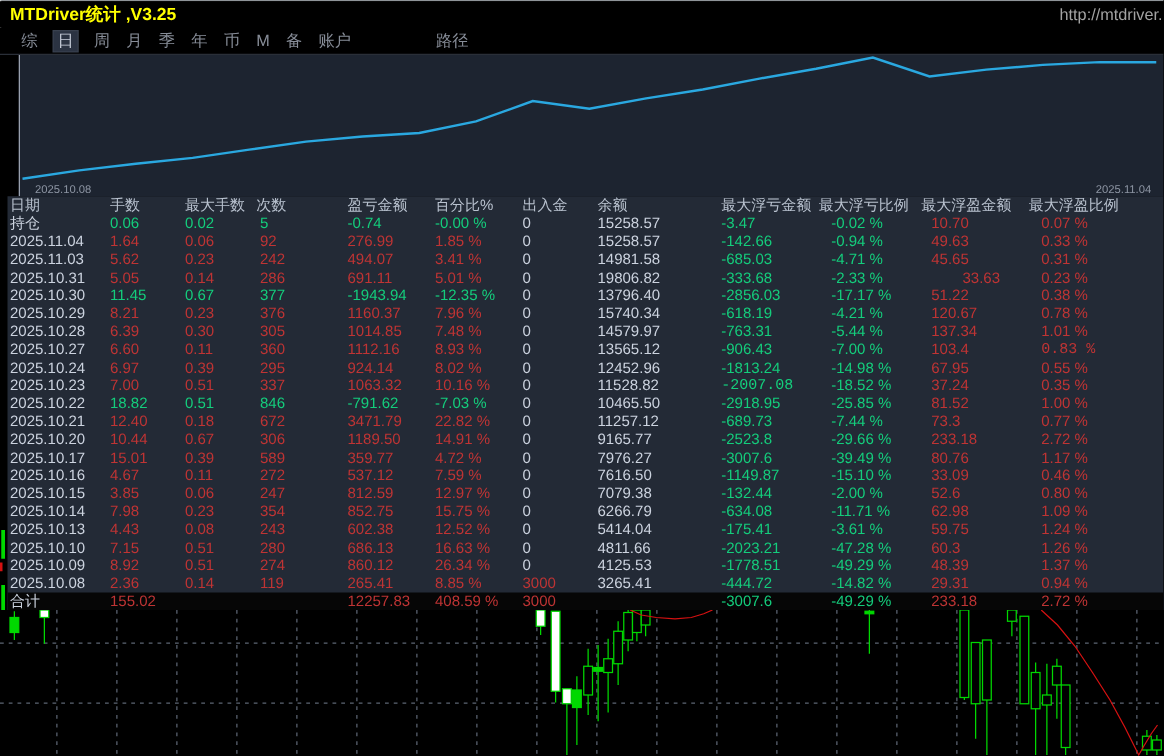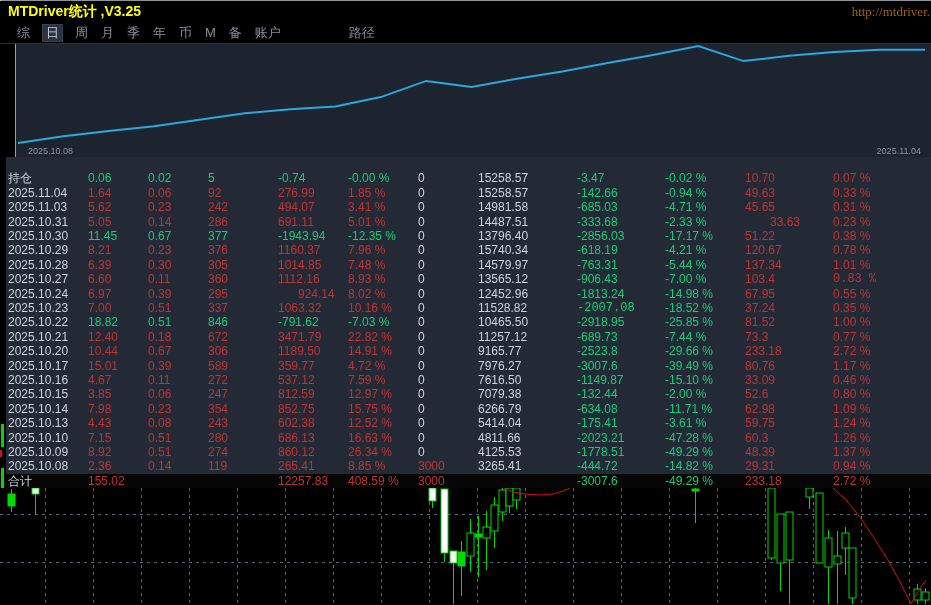--- a/index.html
+++ b/index.html
@@ -4,21 +4,21 @@
 <style>
   html,body{margin:0;padding:0;background:#000;}
   .screen{position:relative;width:931px;height:605px;background:#000;overflow:hidden;
           font-family:"Liberation Sans","DejaVu Sans",sans-serif;}
   .winedge-top{position:absolute;left:0;top:0;width:931px;height:1px;background:#8f9499;}
   .winedge-left{position:absolute;left:0;top:0;width:1px;height:44px;background:#c9cccf;}
 
   
   .titlebar{position:absolute;left:0;top:1px;width:100%;height:21px;background:#000;}
   .title{position:absolute;left:8px;top:2px;color:#ffff00;font-size:14px;font-weight:bold;white-space:nowrap;}
-  .link{position:absolute;right:1px;top:3px;color:#a16207;font-size:13px;white-space:nowrap;font-family:Liberation Serif, serif;}
+  .link{position:absolute;right:1px;top:3px;color:#a3a3a3;font-size:13px;white-space:nowrap;}
 
   
   .menubar{position:absolute;left:0;top:22px;width:100%;height:22px;background:#000;
            display:flex;align-items:center;gap:13px;padding-left:17px;box-sizing:border-box;
            font-size:13px;color:#878d98;border-bottom:1px solid #2a2f38;}
   .mi{cursor:default;line-height:16px;}
   .mi.active{background:#2b3342;color:#c9cfdb;padding:0 3px;box-shadow:0 0 0 1px #39414f;}
   .mi.off{margin-left:55px;}
 
   
@@ -77,20 +77,34 @@
   <div class="equity">
     <div class="eqbg"></div>
     <svg id="eqsvg" width="931" height="113">
         <polyline points="18.0,99.0 63.4,92.3 108.7,87.0 154.1,82.3 199.4,75.7 244.8,69.3 290.1,65.2 335.4,62.4 380.8,53.1 426.2,36.9 471.5,43.0 516.9,34.7 562.2,27.6 607.6,18.9 652.9,11.0 698.3,2.0 743.6,17.1 789.0,11.7 834.3,7.9 879.6,5.7 925.0,5.7" fill="none" stroke="#2aa8e0" stroke-width="2"></polyline>
       </svg>
     <span class="eq-label left">2025.10.08</span>
     <span class="eq-label right">2025.11.04</span>
   </div>
 
   <div class="tablewrap">
+      <div class="trow" style="top: 0px;">
+        <span class="cell h" style="left: 2px;">日期</span>
+        <span class="cell h" style="left: 82px;">手数</span>
+        <span class="cell h" style="left: 142px;">最大手数</span>
+        <span class="cell h" style="left: 199px;">次数</span>
+        <span class="cell h" style="left: 272px;">盈亏金额</span>
+        <span class="cell h" style="left: 342px;">百分比%</span>
+        <span class="cell h" style="left: 412px;">出入金</span>
+        <span class="cell h" style="left: 472px;">余额</span>
+        <span class="cell h" style="left: 571px;">最大浮亏金额</span>
+        <span class="cell h" style="left: 649px;">最大浮亏比例</span>
+        <span class="cell h" style="left: 731px;">最大浮盈金额</span>
+        <span class="cell h" style="left: 817px;">最大浮盈比例</span>
+      </div>
       <div class="trow" style="top: 14.4px;">
         <span class="cell w" style="left: 2px;">持仓</span>
         <span class="cell g" style="left: 82px;">0.06</span>
         <span class="cell g" style="left: 142px;">0.02</span>
         <span class="cell g" style="left: 202px;">5</span>
         <span class="cell g" style="left: 272px;">-0.74</span>
         <span class="cell g" style="left: 342px;">-0.00 %</span>
         <span class="cell w" style="left: 412px;">0</span>
         <span class="cell w" style="left: 472px;">15258.57</span>
         <span class="cell g" style="left: 571px;">-3.47</span>
@@ -127,21 +141,21 @@
         <span class="cell r" style="left: 827px;">0.31 %</span>
       </div>
       <div class="trow" style="top: 57.6px;">
         <span class="cell w" style="left: 2px;">2025.10.31</span>
         <span class="cell r" style="left: 82px;">5.05</span>
         <span class="cell r" style="left: 142px;">0.14</span>
         <span class="cell r" style="left: 202px;">286</span>
         <span class="cell r" style="left: 272px;">691.11</span>
         <span class="cell r" style="left: 342px;">5.01 %</span>
         <span class="cell w" style="left: 412px;">0</span>
-        <span class="cell w" style="left: 472px;">14487.51</span>
+        <span class="cell w" style="left: 472px;">19806.82</span>
         <span class="cell g" style="left: 571px;">-333.68</span>
         <span class="cell g" style="left: 659px;">-2.33 %</span>
         <span class="cell r" style="left: 739px; margin-left: 25px;">33.63</span>
         <span class="cell r" style="left: 827px;">0.23 %</span>
       </div>
       <div class="trow" style="top: 72px;">
         <span class="cell w" style="left: 2px;">2025.10.30</span>
         <span class="cell g" style="left: 82px;">11.45</span>
         <span class="cell g" style="left: 142px;">0.67</span>
         <span class="cell g" style="left: 202px;">377</span>
@@ -194,21 +208,21 @@
         <span class="cell g" style="left: 571px;">-906.43</span>
         <span class="cell g" style="left: 659px;">-7.00 %</span>
         <span class="cell r" style="left: 739px;">103.4</span>
         <span class="cell r" style="left: 827px; font-family: Liberation Mono, monospace;">0.83 %</span>
       </div>
       <div class="trow" style="top: 129.6px;">
         <span class="cell w" style="left: 2px;">2025.10.24</span>
         <span class="cell r" style="left: 82px;">6.97</span>
         <span class="cell r" style="left: 142px;">0.39</span>
         <span class="cell r" style="left: 202px;">295</span>
-        <span class="cell r" style="left: 272px; margin-left: 20px;">924.14</span>
+        <span class="cell r" style="left: 272px;">924.14</span>
         <span class="cell r" style="left: 342px;">8.02 %</span>
         <span class="cell w" style="left: 412px;">0</span>
         <span class="cell w" style="left: 472px;">12452.96</span>
         <span class="cell g" style="left: 571px;">-1813.24</span>
         <span class="cell g" style="left: 659px;">-14.98 %</span>
         <span class="cell r" style="left: 739px;">67.95</span>
         <span class="cell r" style="left: 827px;">0.55 %</span>
       </div>
       <div class="trow" style="top: 144px;">
         <span class="cell w" style="left: 2px;">2025.10.23</span>

